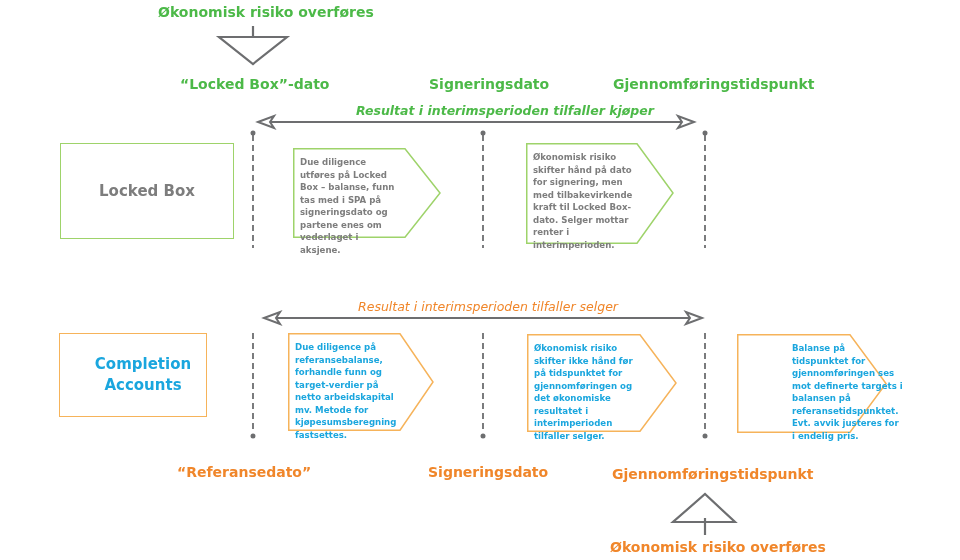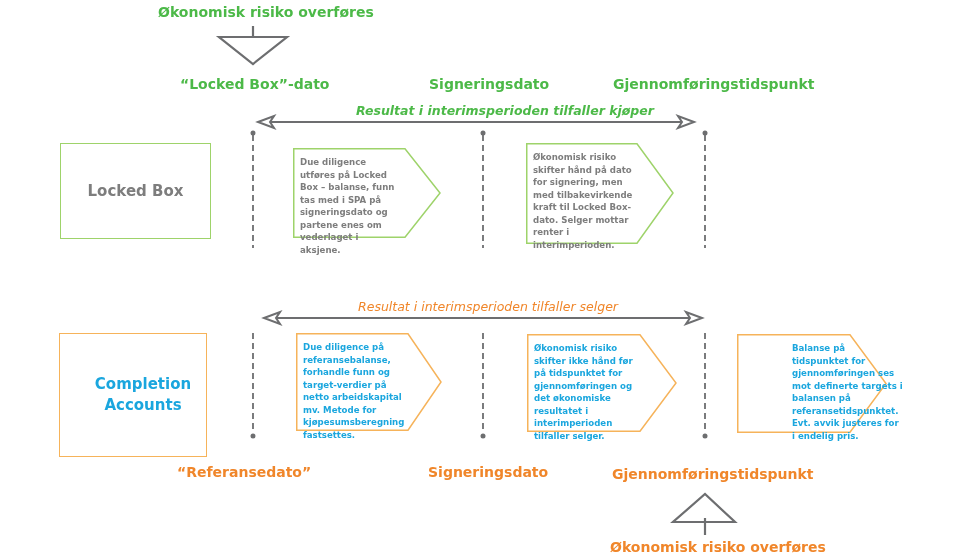--- a/index.html
+++ b/index.html
@@ -67,48 +67,48 @@
     <line x1="705" y1="518" x2="705" y2="535"></line>
   </g>
 </svg>
 
 <div class="abs lbl-green" style="left:158px; top:4px;">Økonomisk risiko overføres</div>
 <div class="abs lbl-green" style="left:180px; top:76px;">“Locked Box”-dato</div>
 <div class="abs lbl-green" style="left:429px; top:76px;">Signeringsdato</div>
 <div class="abs lbl-green" style="left:613px; top:76px;">Gjennomføringstidspunkt</div>
 <div class="abs period-green" style="left:356px; top:103px;">Resultat i interimsperioden tilfaller kjøper</div>
 
-<div class="model-box mb-green" style="left:60px; top:143px; width:151px; height:96px;">
+<div class="model-box mb-green" style="left:60px; top:143px; width:174px; height:96px;">
   <span>Locked Box</span>
 </div>
 
 <div class="callout" style="left:293px; top:148px; width:148px; height:90px;">
   <svg width="148" height="90">
     <polygon points="0.75,0.75 112,0.75 147,45 112,89.25 0.75,89.25" fill="#ffffff" stroke="#9ed36a" stroke-width="1.5"></polygon>
   </svg>
   <div class="txt txt-grey" style="width:100px;">Due diligence utføres på Locked Box – balanse, funn tas med i SPA på  signeringsdato og partene enes om vederlaget i aksjene.</div>
 </div>
 
 <div class="callout" style="left:526px; top:143px; width:148px; height:100px;">
   <svg width="148" height="101">
     <polygon points="0.75,0.75 111,0.75 147,50 111,100.25 0.75,100.25" fill="#ffffff" stroke="#9ed36a" stroke-width="1.5"></polygon>
   </svg>
   <div class="txt txt-grey" style="width:108px;">Økonomisk risiko skifter hånd på dato for signering, men med tilbakevirkende kraft til Locked Box-dato. Selger mottar renter i interimperioden.</div>
 </div>
 
 <div class="abs period-orange" style="left:358px; top:299px;">Resultat i interimsperioden tilfaller selger</div>
 
-<div class="model-box mb-orange" style="left:59px; top:333px; width:148px; height:124px;padding-left:20px;">
+<div class="model-box mb-orange" style="left:59px; top:333px; width:148px; height:84px;padding-left:20px;">
   <span>
     <span>Completion</span><br>
     <span>Accounts</span>
   </span>
 </div>
 
-<div class="callout" style="left:296px; top:333px; width:146px; height:98px;">
+<div class="callout" style="left:288px; top:333px; width:146px; height:98px;">
   <svg width="146" height="98">
     <polygon points="0.75,0.75 112,0.75 145,49 112,97.25 0.75,97.25" fill="#ffffff" stroke="#f6b35a" stroke-width="1.5"></polygon>
   </svg>
   <div class="txt txt-blue" style="width:110px;">Due diligence på referansebalanse, forhandle funn og target-verdier på netto arbeidskapital mv. Metode for kjøpesumsberegning fastsettes.</div>
 </div>
 
 <div class="callout" style="left:527px; top:334px; width:150px; height:98px;text-decoration:underline;">
   <svg width="150" height="98">
     <polygon points="0.75,0.75 113,0.75 149,49 113,97.25 0.75,97.25" fill="#ffffff" stroke="#f6b35a" stroke-width="1.5"></polygon>
   </svg>

